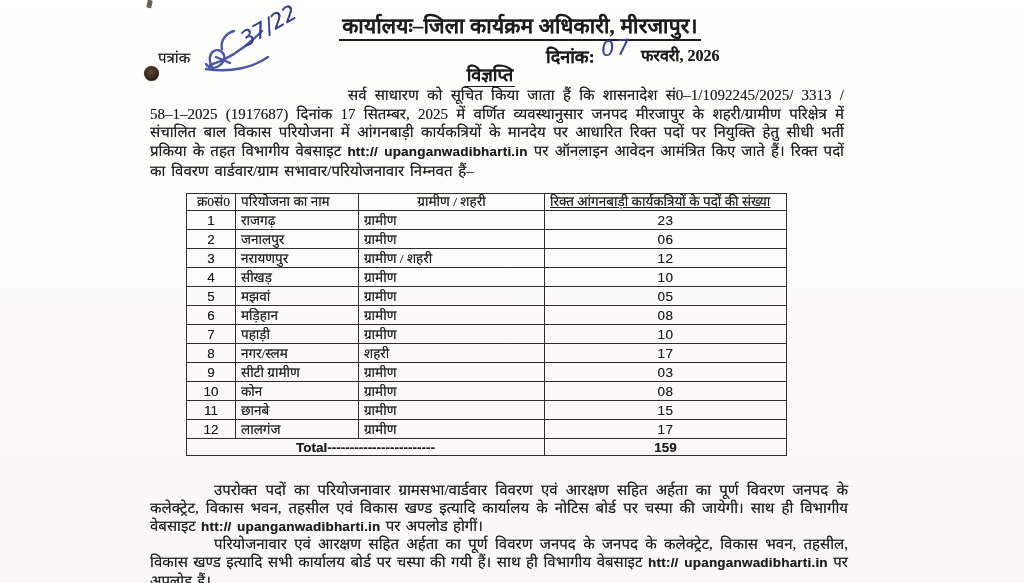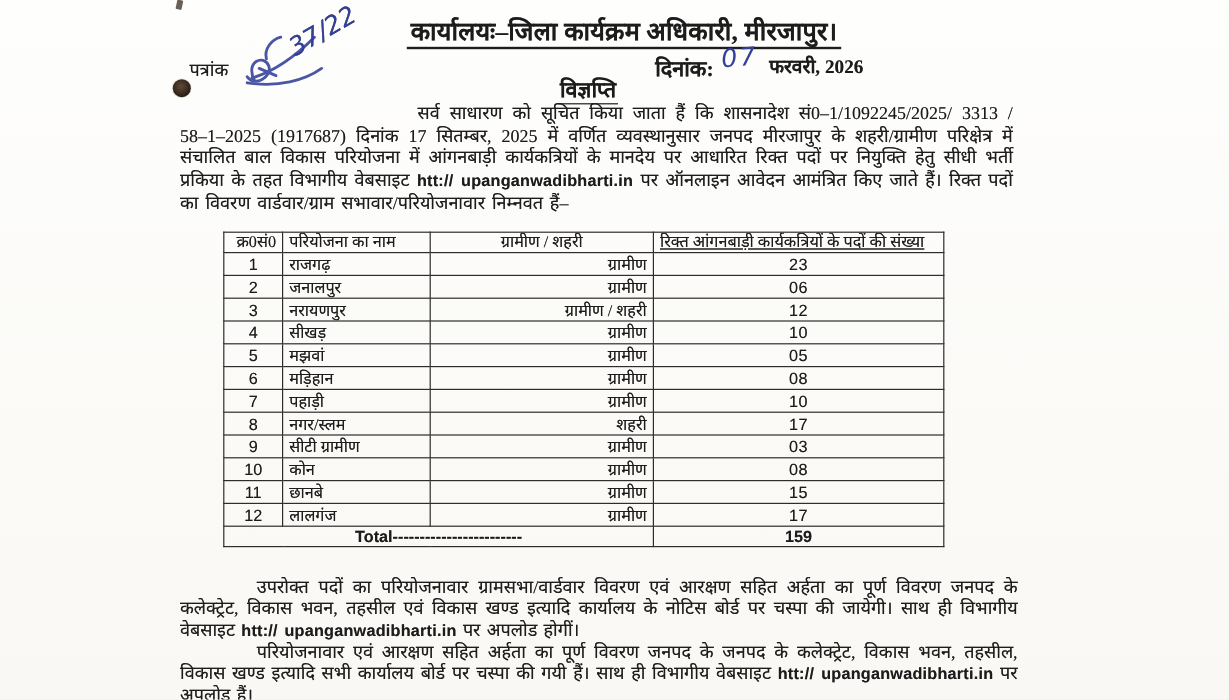--- a/index.html
+++ b/index.html
@@ -63,21 +63,21 @@
     font-size: 13.5px; padding: 0 5px; height: 17px;
     overflow: hidden; white-space: nowrap;
   }
   .hc { vertical-align: top; padding-top: 2px; height: 40px; white-space: normal !important; line-height: 16px; }
   .hc-sno   { text-align: right; }
   .hc-name  { text-align: left; padding-left: 7px; }
   .hc-area  { text-align: center; }
   .hc-count { text-align: left; text-decoration: underline; }
   .c-sno   { text-align: center; font-family: "Liberation Sans", sans-serif; font-size: 14px; }
   .c-name  { text-align: left; padding-left: 7px; }
-  .c-area  { text-align: right; margin-top: 39px; }
+  .c-area  { text-align: left; margin-top: 39px; }
   .c-count {
     text-align: center;
     font-family: "Liberation Sans", "DejaVu Sans", sans-serif;
     font-size: 15px; letter-spacing: .5px;
   }
   .total-label {
     text-align: center; font-weight: 700;
     font-family: "Liberation Sans", sans-serif; font-size: 14px; margin-top: 31px;
   }
   .total-value {

